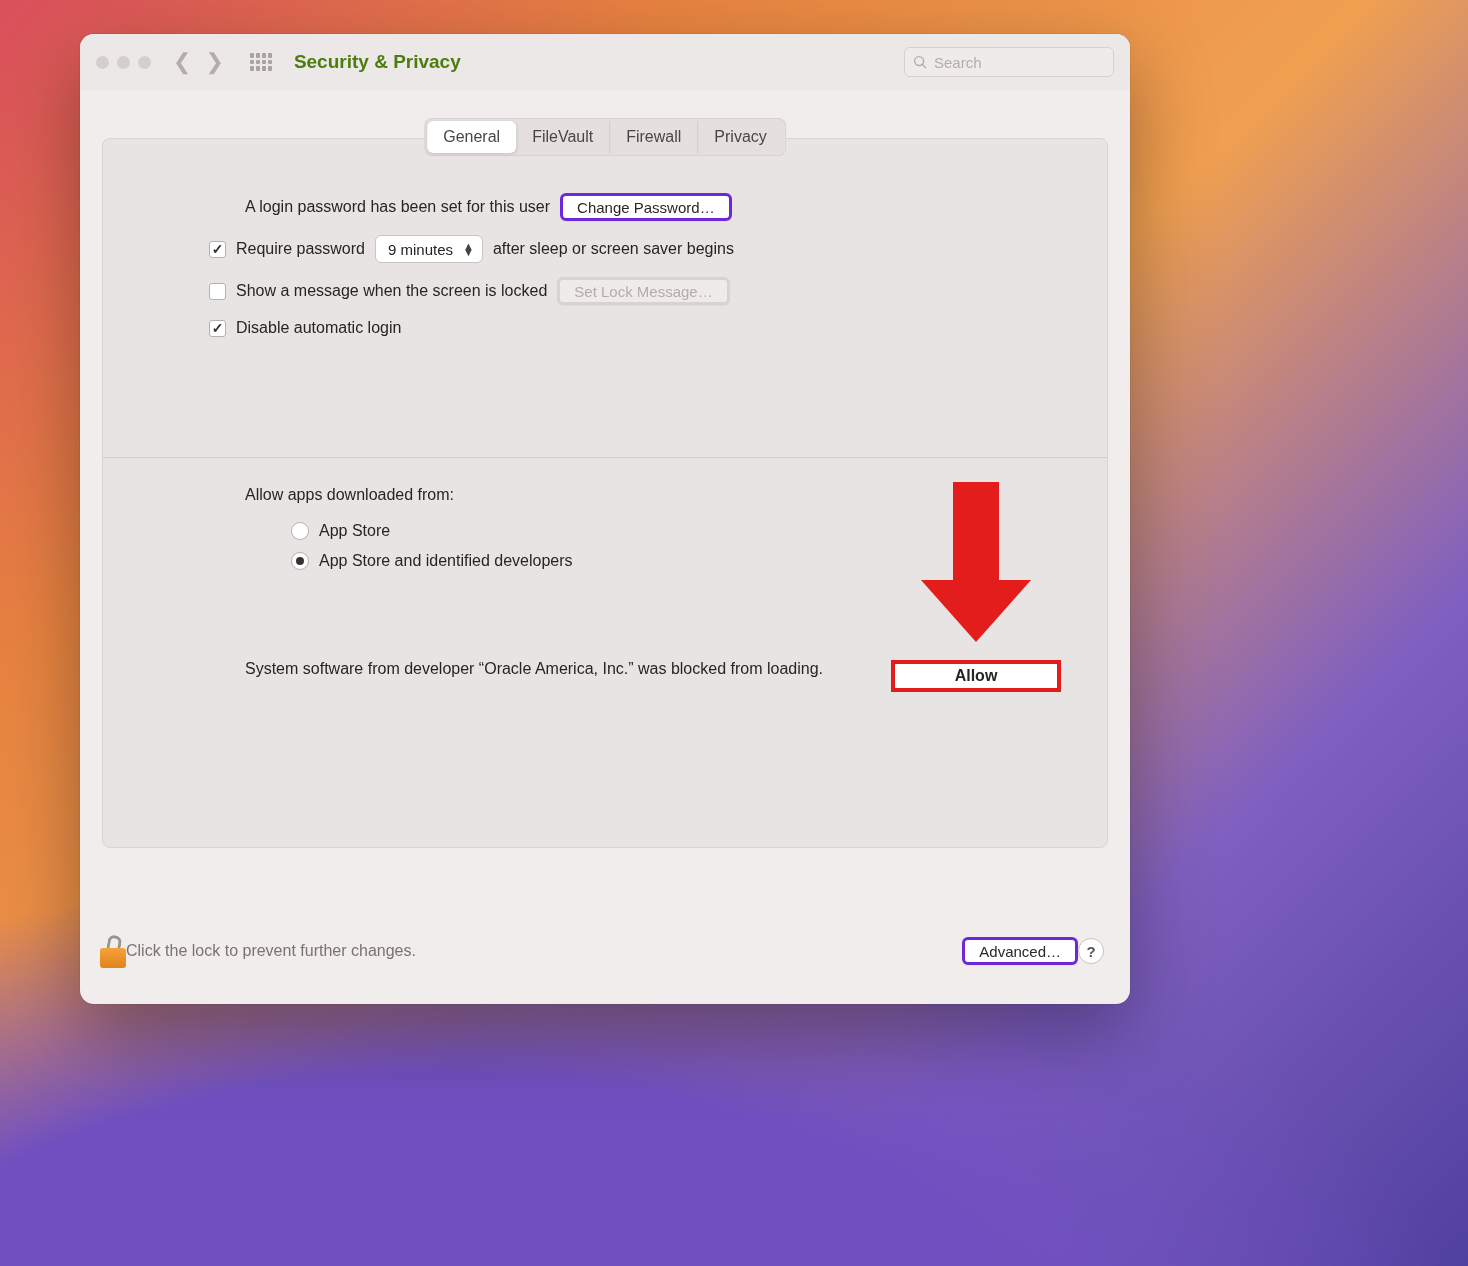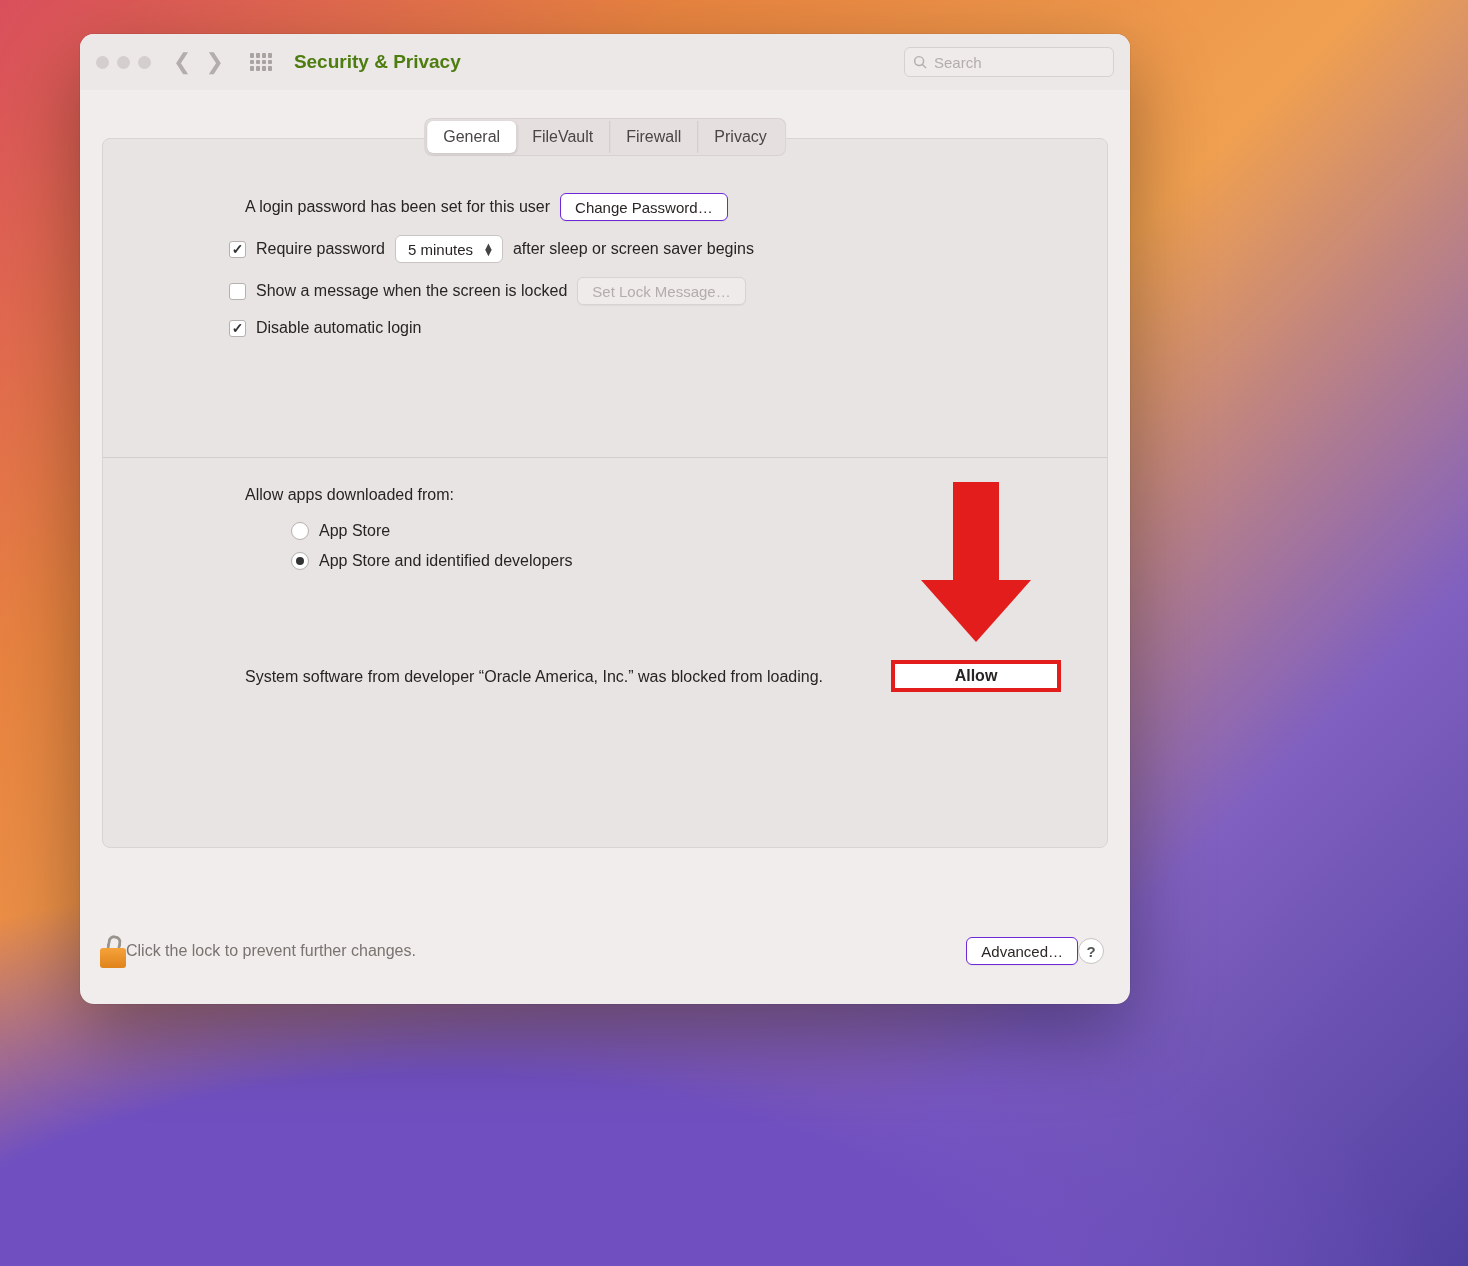--- a/index.html
+++ b/index.html
@@ -85,25 +85,25 @@
       background:#e8e4e3;
       border:1px solid #d9d3d2;
       border-radius:8px;
       padding: 54px 46px 36px 46px;
       min-height: 710px;
       font-size: 16px;
       color:#272524;
     }
     .row { display:flex; align-items:center; gap:10px; margin-bottom:14px; flex-wrap:wrap;}
     .row.indent1 { margin-left: 96px; }
-    .row.indent2 { margin-left: 80px; }
+    .row.indent2 { margin-left: 60px; }
     .btn {
       display:inline-flex; align-items:center; justify-content:center;
       height:28px; padding:0 14px;
-      background:#fff; border:1px solid #6d28d9; border-radius:6px;
+      background:#fff; border:3px solid #6d28d9; border-radius:6px;
       font-size:15px; color:#2a2725;
       box-shadow: 0 1px 1px rgba(0,0,0,0.04);
     }
     .btn.disabled { color:#b3adab; border-color:#d8d2d0; background:#efebea;}
     .checkbox {
       width:17px; height:17px; border:1px solid #b6b0ae; border-radius:3px;
       background:#fff; display:inline-flex; align-items:center; justify-content:center;
       font-size:14px; color:#333;
     }
     .checkbox.checked::after{content:"✓"; font-weight:700; line-height:1;}
@@ -115,21 +115,21 @@
     .select .caret { font-size:11px; line-height:6px; color:#444; display:flex; flex-direction:column;}
     .hr { border:none; border-top:1px solid #d3cdcb; margin:28px -46px 28px -46px;}
     .radio-group { margin-left: 142px; }
     .radio-row { display:flex; align-items:center; gap:10px; margin-bottom:12px;}
     .radio {
       width:18px; height:18px; border:1px solid #b6b0ae; border-radius:50%;
       background:#fff; display:inline-flex; align-items:center; justify-content:center;
     }
     .radio.selected::after{content:""; width:8px; height:8px; border-radius:50%; background:#333;}
     .blocked-row { display:flex; align-items:flex-start; justify-content:space-between; margin-top:90px; gap:20px;}
-    .blocked-text { max-width:620px; font-size:16px; margin-left:0;margin-top:8px;}
+    .blocked-text { max-width:620px; font-size:16px; margin-left:0;}
     .allow-wrap { position:relative;font-weight:bold; }
     .allow-btn {
       width:170px; height:32px; background:#fff; border:4px solid #e31c1c;
       display:flex; align-items:center; justify-content:center; font-size:16px;
     }
     .red-arrow{
       position:absolute; top:-178px; left:50%; transform:translateX(-50%);
       width:110px; height:170px;
     }
     .red-arrow .stem{ position:absolute; top:0; left:32px; width:46px; height:100px; background:#e31c1c;}
@@ -221,21 +221,21 @@
 
       <div class="row indent1">
         <span>A login password has been set for this user</span>
         <span class="btn">Change Password…</span>
       </div>
 
       <div class="row indent2">
         <span class="checkbox checked"></span>
         <span>Require password</span>
         <span class="select">
-          <span>5 minutes</span>
+          <span>9 minutes</span>
           <span class="caret">
               <span>▲</span>
               <span>▼</span>
             </span>
         </span>
         <span>after sleep or screen saver begins</span>
       </div>
 
       <div class="row indent2">
         <span class="checkbox"></span>

